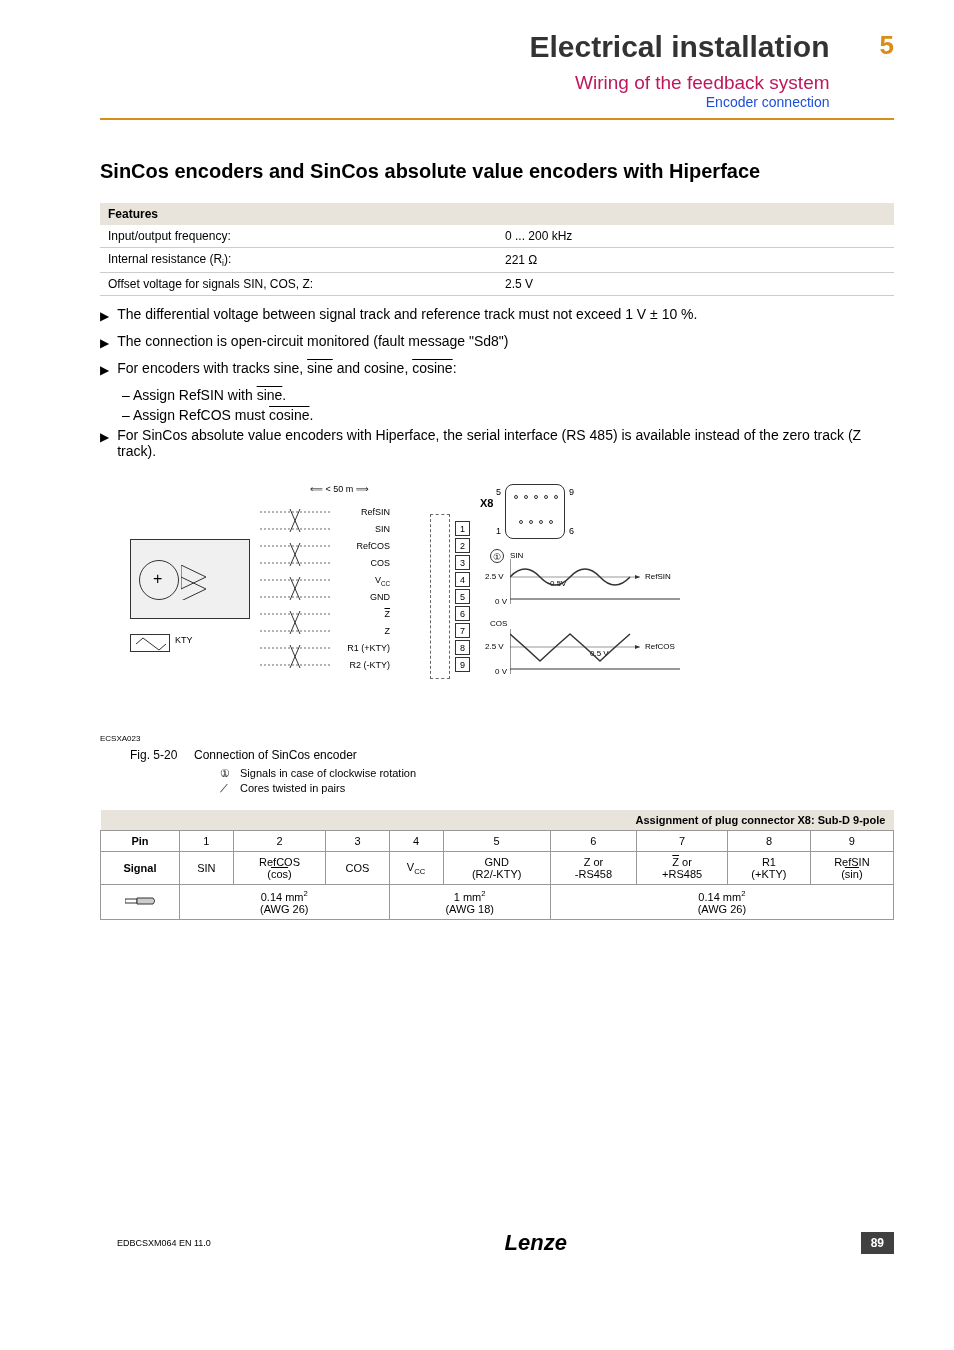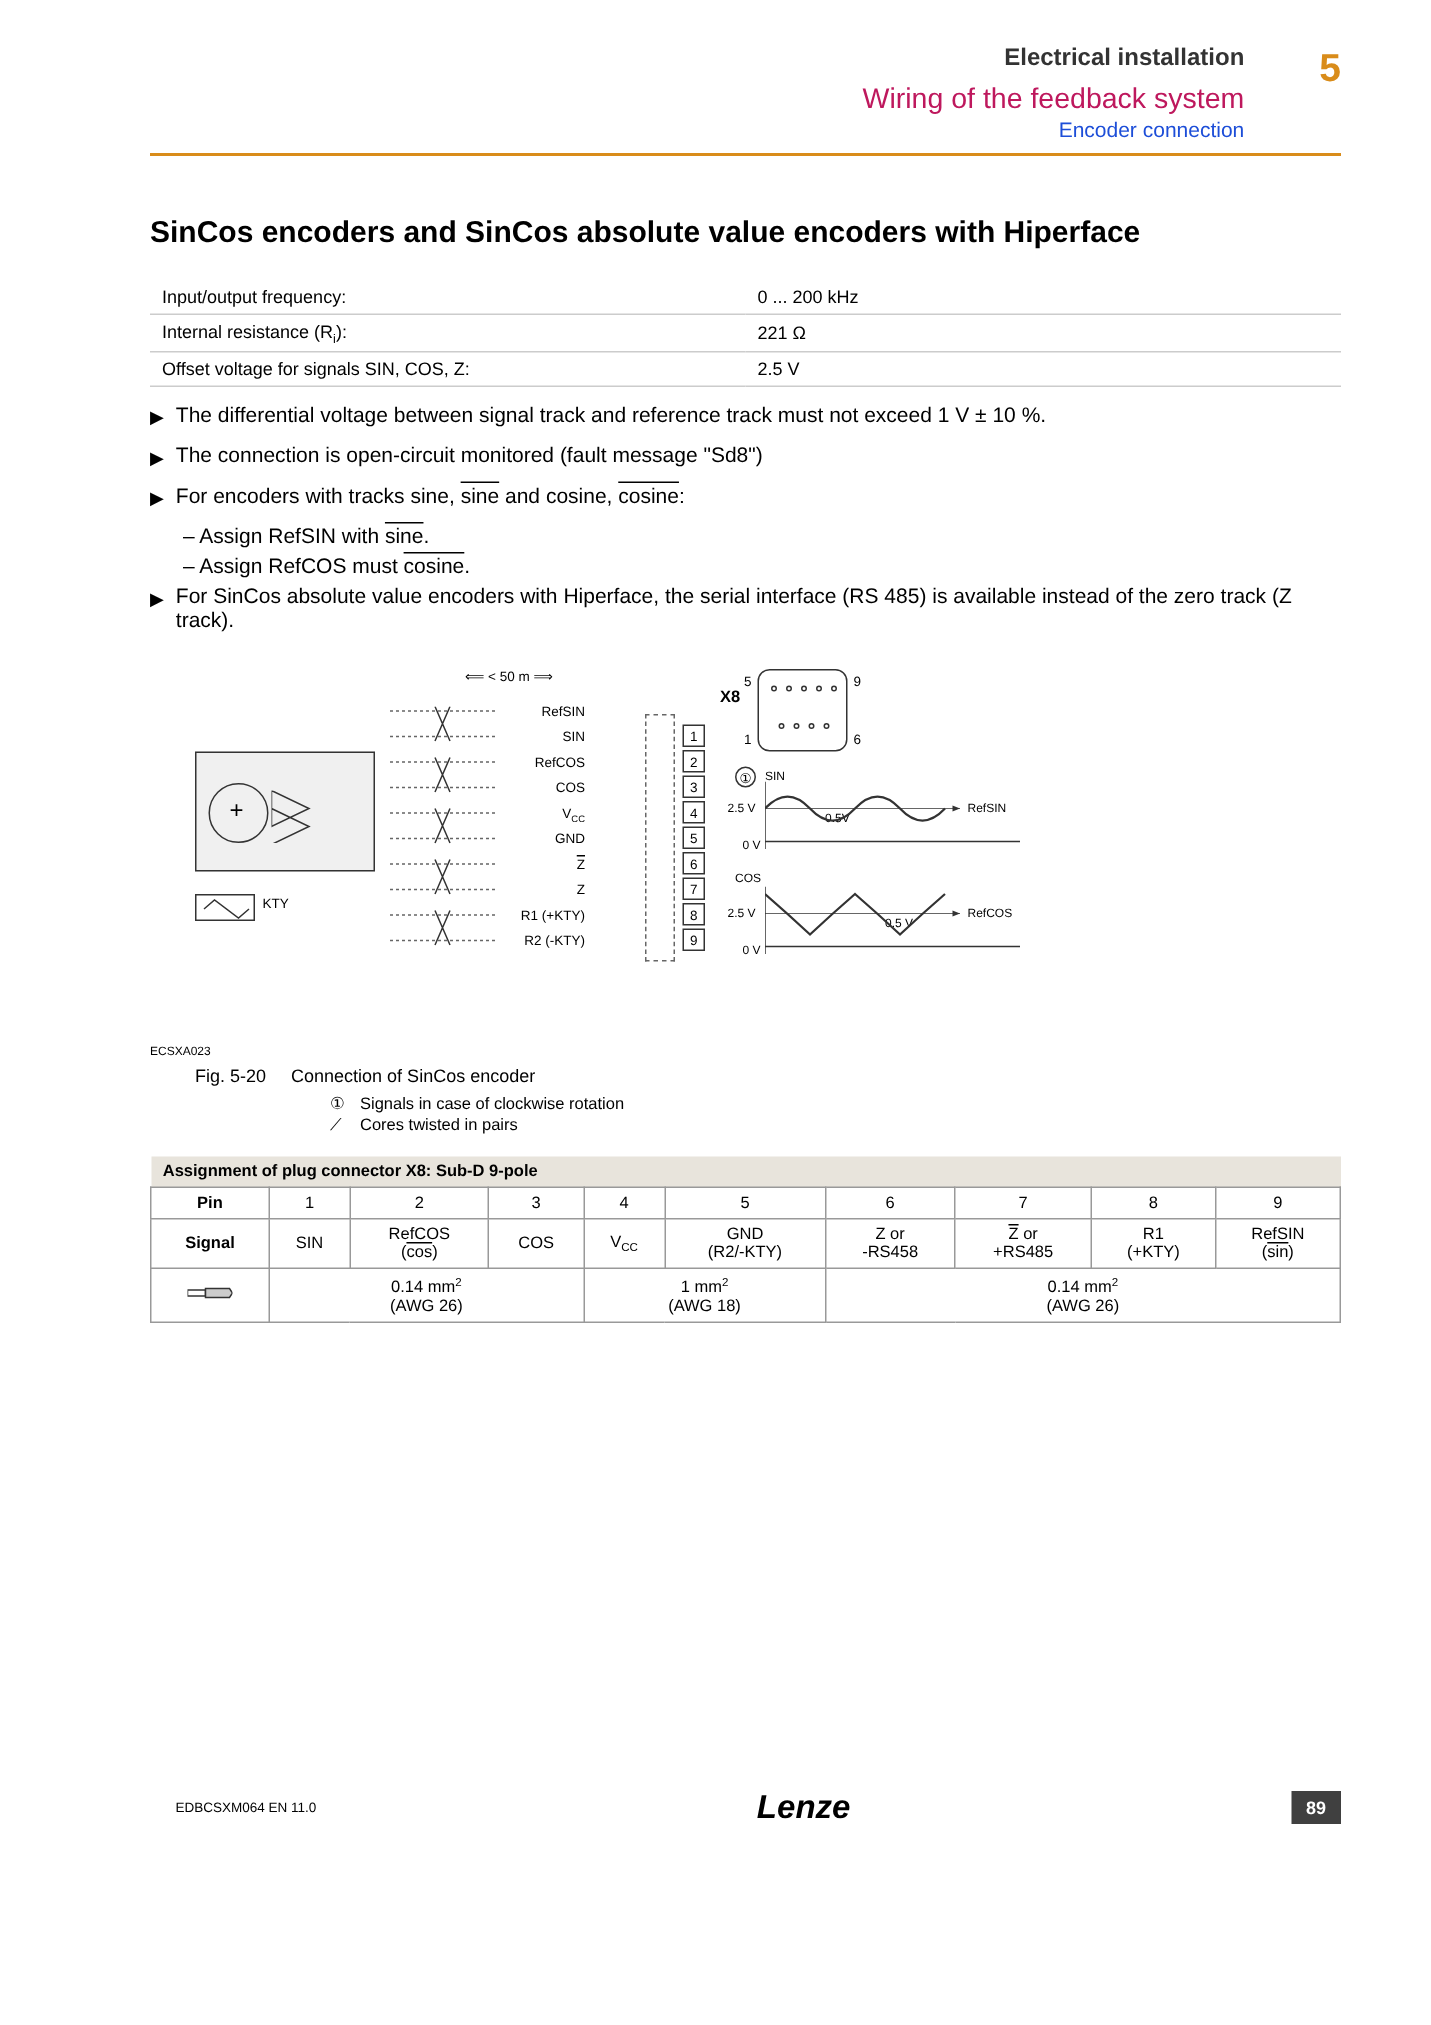--- a/index.html
+++ b/index.html
@@ -1,20 +1,20 @@
 <!DOCTYPE html>
 <html><head>
 <meta charset="utf-8">
 <style>
   * { margin: 0; padding: 0; box-sizing: border-box; }
   body { font-family: Arial, sans-serif; font-size: 13px; color: #000; width: 954px; background: #fff; }
   .page { padding: 30px 60px 30px 100px; position: relative; }
   .header { display: flex; justify-content: flex-end; align-items: flex-start; gap: 50px; margin-bottom: 8px; }
   .header-text { text-align: right; }
-  .header-title { font-size: 16px; font-weight: bold; color: #333; }
+  .header-title { font-size: 30px; font-weight: bold; color: #333; }
   .header-sub1 { font-size: 19px; color: #be185d; margin-top: 8px; }
   .header-sub2 { font-size: 14px; color: #1d4ed8; }
   .chapter-num { font-size: 26px; font-weight: bold; color: #d98c1a; }
   .divider { height: 2px; background: #d98c1a; margin-bottom: 40px; }
   .section-title { font-size: 20px; font-weight: bold; margin-bottom: 20px; }
   .features-table { width: 100%; border-collapse: collapse; margin-bottom: 10px; }
   .features-table th { background: #e8e4dc; text-align: left; padding: 4px 8px; font-size: 12px; font-weight: bold; }
   .features-table td { padding: 4px 8px; font-size: 12px; border-bottom: 1px solid #ccc; }
   .features-table td:first-child { width: 50%; }
   .bullet-list { margin-left: 0; margin-bottom: 15px; }
@@ -38,21 +38,21 @@
   .wave-area { position: absolute; left: 360px; top: 70px; width: 200px; height: 130px; }
   .wave-circle { position: absolute; left: 0; top: 0; width: 14px; height: 14px; border: 1px solid #333; border-radius: 50%; font-size: 9px; text-align: center; line-height: 14px; }
   .wave-svg { position: absolute; }
   .wave-label { position: absolute; font-size: 8px; }
   .fig-code { text-align: left; font-size: 8px; margin-right: 30px; }
   .fig-caption { font-size: 12px; margin: 5px 0 5px 30px; }
   .fig-legend { font-size: 11px; margin-left: 120px; }
   .legend-row { margin-bottom: 2px; }
   .legend-sym { display: inline-block; width: 20px; }
   .pin-table { width: 100%; border-collapse: collapse; margin-top: 15px; font-size: 11px; }
-  .pin-table th.hdr { background: #e8e4dc; text-align: left; padding: 4px 8px; font-weight: bold; }
+  .pin-table th.hdr { background: #e8e4dc; text-align: right; padding: 4px 8px; font-weight: bold; }
   .pin-table td, .pin-table th.col { border: 1px solid #999; padding: 4px 6px; text-align: center; vertical-align: middle; }
   .pin-table td.lbl { font-weight: bold; text-align: center; }
   .ferrule-icon { display: inline-block; width: 30px; height: 10px; }
   .footer { display: flex; justify-content: space-between; align-items: center; padding: 20px 60px 20px 100px; margin-top: 260px; }
   .footer-left { font-size: 9px; padding-left: 17px; }
   .logo { font-size: 22px; font-weight: bold; font-style: italic; }
   .page-num { background: #404040; color: #fff; padding: 4px 10px; font-size: 12px; font-weight: bold; }
   sub { font-size: 0.7em; }
   sup { font-size: 0.7em; }
 </style>
@@ -68,20 +68,23 @@
       <div class="header-sub2">Encoder connection</div>
     </div>
     <div class="chapter-num">5</div>
   </div>
   <div class="divider"></div>
 
   <div class="section-title">SinCos encoders and SinCos absolute value encoders with Hiperface</div>
 
   <table class="features-table">
     <tbody>
+        <tr>
+          <th colspan="2">Features</th>
+        </tr>
     <tr>
       <td>Input/output frequency:</td>
       <td>0 ... 200 kHz</td>
     </tr>
     <tr>
       <td>Internal resistance (R<sub>i</sub>):</td>
       <td>221 Ω</td>
     </tr>
     <tr>
       <td>Offset voltage for signals SIN, COS, Z:</td>

